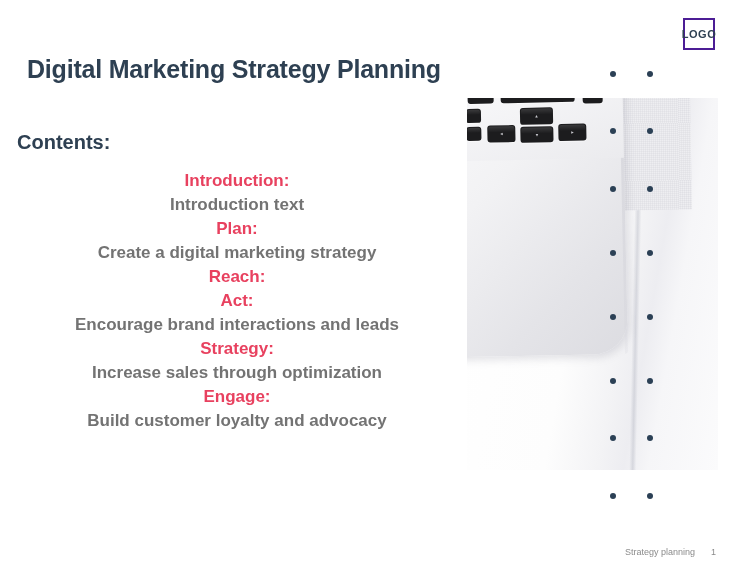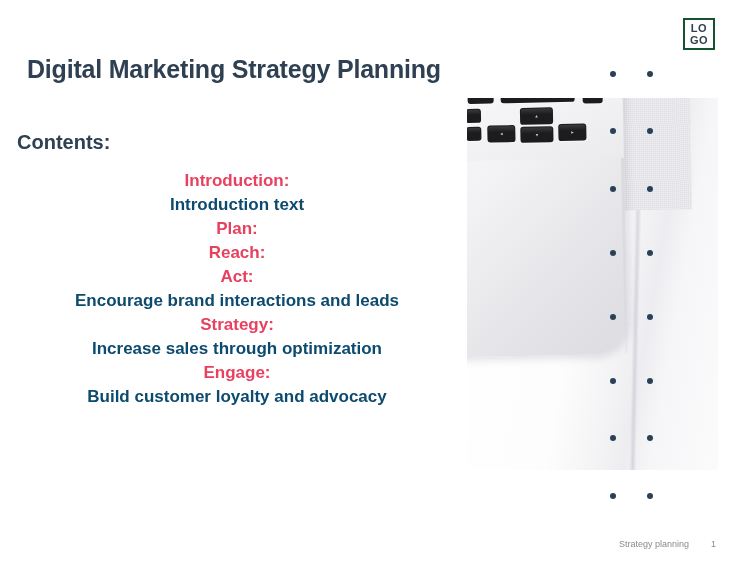--- a/index.html
+++ b/index.html
@@ -18,24 +18,23 @@
     overflow: hidden;
   }
 
   
   .logo {
     position: absolute;
     left: 683px;
     top: 18px;
     width: 32px;
     height: 32px;
-    border: 2px solid #14532d;
+    border: 2px solid #4c1d95;
     box-sizing: border-box;
     display: flex;
-    flex-direction: column;
     align-items: center;
     justify-content: center;
     line-height: 1;
   }
   .logo span {
     font-size: 11px;
     font-weight: bold;
     color: #2e4052;
     letter-spacing: 0.5px;
     display: block;
@@ -75,21 +74,21 @@
   .entry-heading {
     font-size: 17px;
     font-weight: bold;
     color: #e8415f;
     line-height: 24px;
     white-space: nowrap;
   }
   .entry-text {
     font-size: 17px;
     font-weight: bold;
-    color: #0c4a6e;
+    color: #737373;
     line-height: 24px;
     white-space: nowrap;
   }
 
   
   .photo {
     position: absolute;
     left: 467px;
     top: 98px;
     width: 251px;
@@ -213,24 +212,24 @@
     width: 6px;
     height: 6px;
     border-radius: 50%;
     background: #2b4055;
   }
 
   
   .footer {
     position: absolute;
     right: 27px;
-    bottom: 26px;
+    bottom: 18px;
     display: flex;
     align-items: baseline;
-    gap: 22px;
+    gap: 16px;
     font-size: 9px;
     color: #8b8b8b;
   }
 </style>
 </head>
 <body>
 
 <div class="slide">
 
   <div class="logo">
@@ -239,20 +238,21 @@
   </div>
 
   <div class="title">Digital Marketing Strategy Planning</div>
 
   <div class="contents-label">Contents:</div>
 
   <div class="contents-list">
     <div class="entry-heading">Introduction:</div>
     <div class="entry-text">Introduction text</div>
     <div class="entry-heading">Plan:</div>
+    <div class="entry-text">Create a digital marketing strategy</div>
     <div class="entry-heading">Reach:</div>
     <div class="entry-heading">Act:</div>
     <div class="entry-text">Encourage brand interactions and leads</div>
     <div class="entry-heading">Strategy:</div>
     <div class="entry-text">Increase sales through optimization</div>
     <div class="entry-heading">Engage:</div>
     <div class="entry-text">Build customer loyalty and advocacy</div>
   </div>
 
   <div class="photo">

